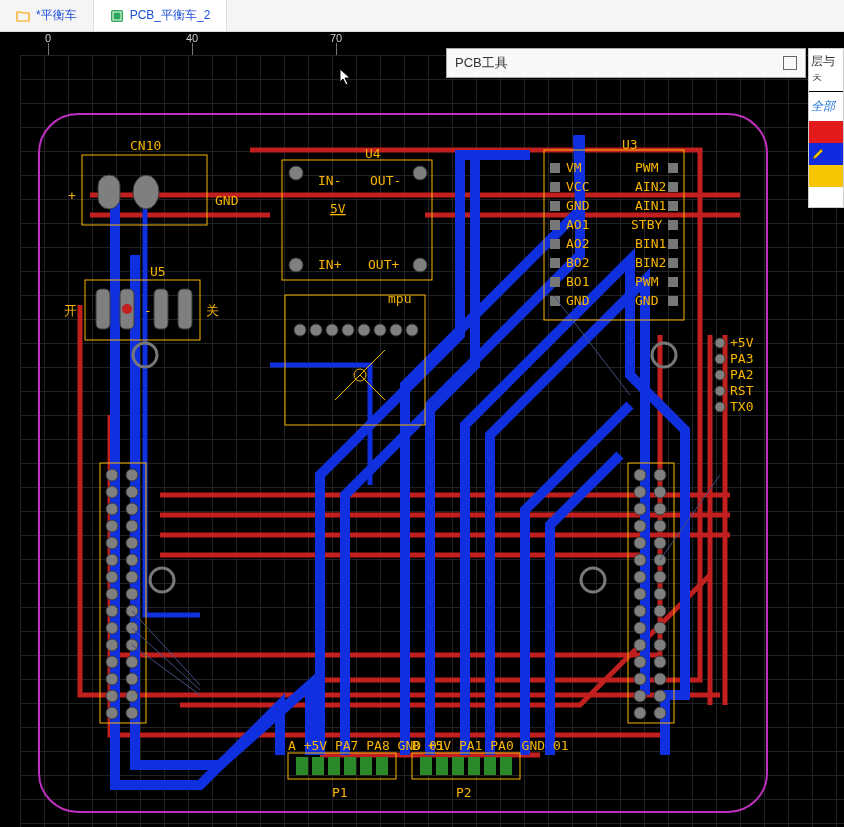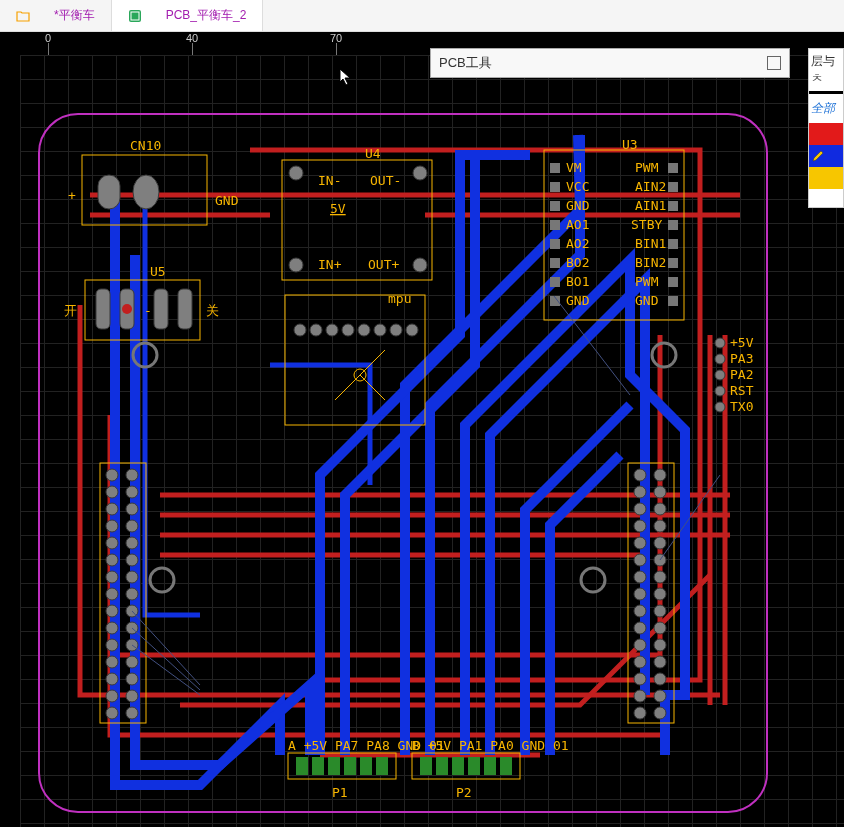--- a/index.html
+++ b/index.html
@@ -14,25 +14,25 @@
   }
   .tabs {
     display: flex;
     background: #f5f5f5;
     height: 32px;
     border-bottom: 1px solid #ddd;
   }
   .tab {
     display: flex;
     align-items: center;
-    gap: 24px;
+    gap: 6px;
     padding: 0 16px;
     border-right: 1px solid #ddd;
     cursor: pointer;
-    color: #a21caf;
+    color: #1d4ed8;
   }
   .tab.active {
     background: #fff;
   }
   .tab-icon {
     width: 14px; height: 14px;
     display:inline-flex; align-items:center; justify-content:center;
   }
   .folder-icon { color:#f7a100; }
   .pcb-icon { color:#2aa75a; }
@@ -84,41 +84,41 @@
   .silk-text { fill:#f7b500; font-size:13px; font-family:monospace; }
   .trace-red { stroke:#c21f1f; stroke-width:5; fill:none; }
   .trace-blue { stroke:#1030e0; stroke-width:10; fill:none; }
   .trace-blue-thin { stroke:#1030e0; stroke-width:5; fill:none; }
   .pad { fill:#7f7f7f; stroke:#3a3a3a; }
   .smd { fill:#777; }
   .mount-hole { fill:none; stroke:#777; stroke-width:3;}
   .thin-wire { stroke:#425080; stroke-width:1; fill:none;}
   .floating-toolbar {
     position:absolute;
-    left:430px; top:48px;
+    left:446px; top:48px;
     width:360px; height:30px;
     background:#f8f8f8;
     border:1px solid #aaa;
     padding:4px 8px;
     display:flex; align-items:center; justify-content:space-between;
     font-size:13px; color:#333;
   }
   .floating-toolbar .close-box {
     width:14px; height:14px;
     border:1px solid #666;
   }
   .side-panel {
     position:absolute;
     right:0; top:48px;
     width:36px;
     height:160px;
     background:#fff;
     border:1px solid #ccc;
   }
-  .side-panel .hdr { font-size:12px; color:#333; padding:4px 2px; border-bottom:3px solid #000000;}
+  .side-panel .hdr { font-size:12px; color:#333; padding:4px 2px; border-bottom:1px solid #000000;}
   .side-panel .link { color:#1a6fd6; font-size:12px; padding:6px 2px; cursor:pointer;font-style:italic;}
   .layer-swatch { height:22px; display:flex; align-items:center;}
   .layer-swatch.red { background:#e21a1a;}
   .layer-swatch.blue { background:#102ae0;}
   .layer-swatch.yellow { background:#f7c600;}
   .pencil { width:12px; height:12px; margin-left:3px;}
   .cursor-arrow {
     position:absolute;
     left:339px; top:68px;
     width:14px;height:18px;

